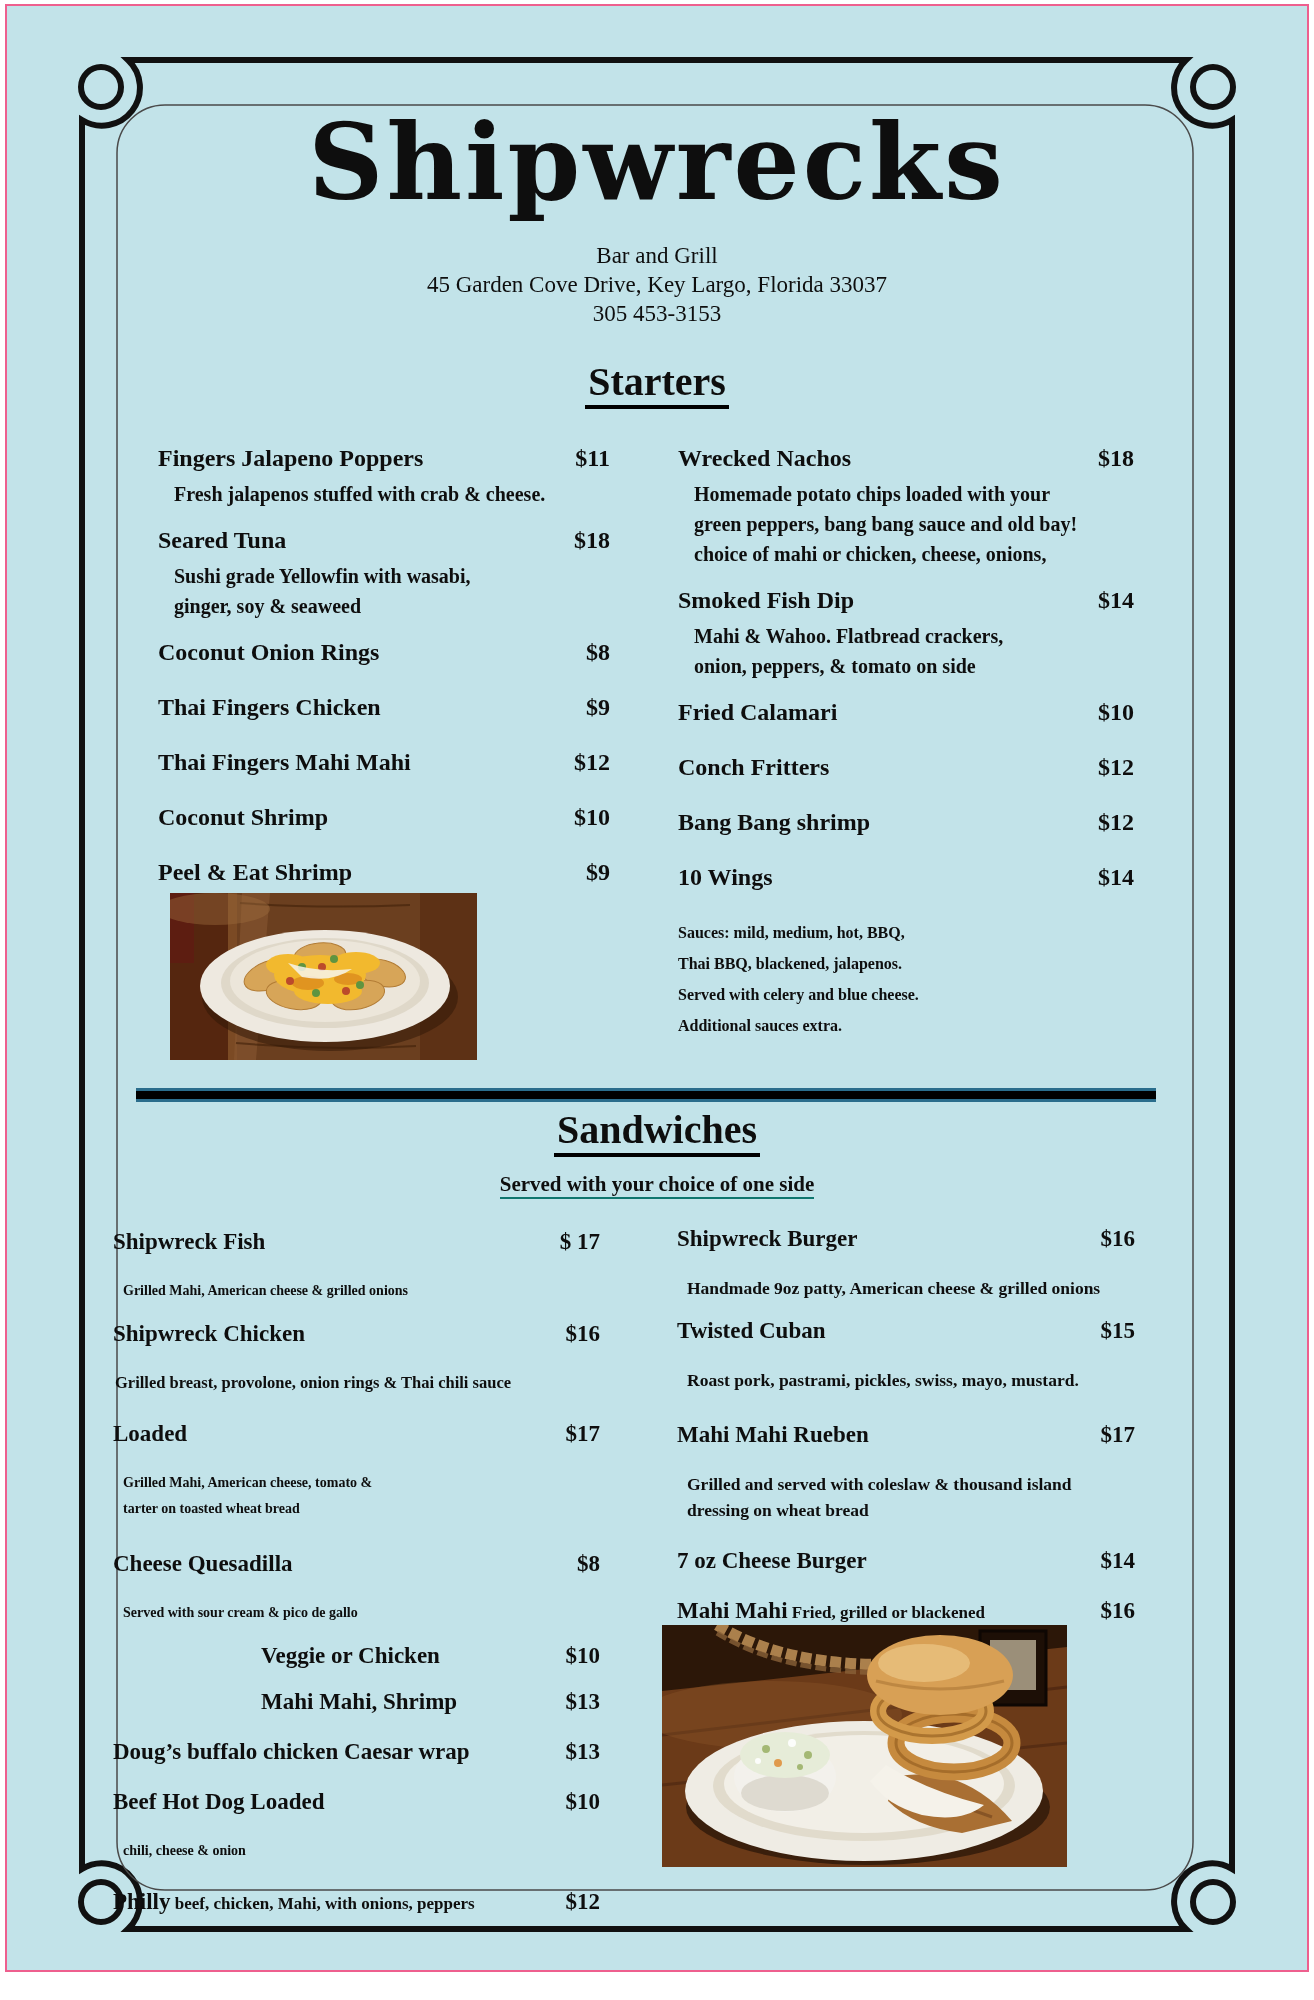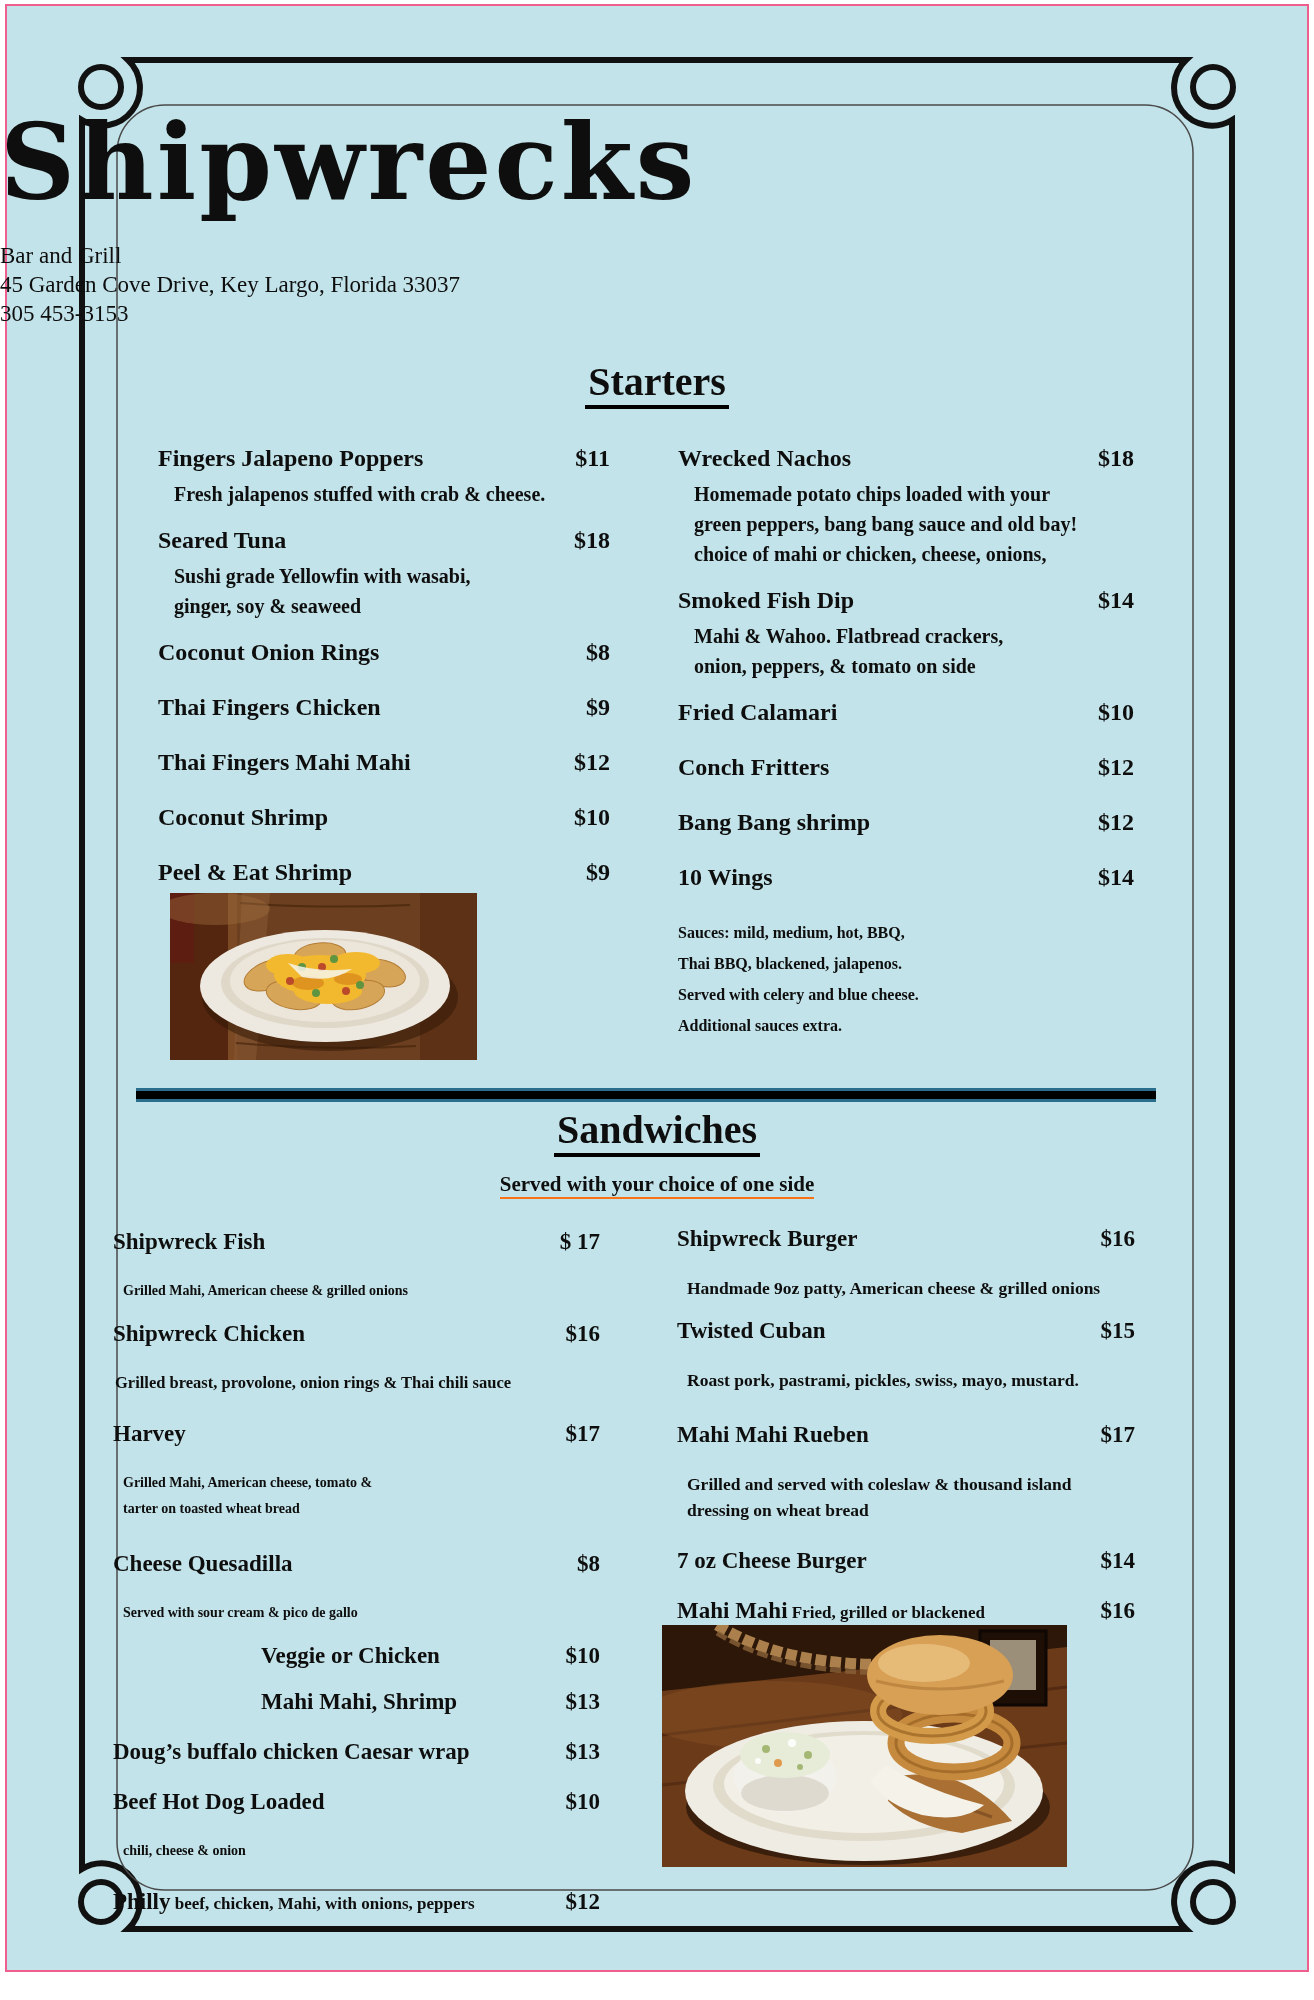--- a/index.html
+++ b/index.html
@@ -7,33 +7,33 @@
     width:1314px;height:2000px;position:relative;background:#ffffff;
     font-family:"Liberation Serif","DejaVu Serif",serif;color:#0e0e0e;
     overflow:hidden;
   }
   .page-bg{
     position:absolute;left:5px;top:4px;right:5px;bottom:28px;
     background:#c2e3e9;border:2px solid #ee5f8e;
   }
   svg.frame{position:absolute;left:0;top:0;pointer-events:none;}
 
-  .center-line{position:absolute;width:100%;text-align:left;}
+  .center-line{position:absolute;width:100%;text-align:center;}
   .main-title{top:106px;font-family:"DejaVu Serif","Liberation Serif",serif;
     font-weight:bold;font-size:104px;letter-spacing:3px;line-height:1.1;}
   .tagline{top:243px;font-size:23px;}
   .address{top:272px;font-size:23px;}
   .phone{top:301px;font-size:23px;}
 
   .section-head{position:absolute;width:100%;text-align:center;font-size:40px;font-weight:bold;}
   .section-head span{border-bottom:4px solid #000;padding:0 3px 1px 3px;}
   #starters-head{top:358px;}
   #sandwiches-head{top:1106px;}
   .sub-head{position:absolute;width:100%;text-align:center;top:1172px;font-size:21px;font-weight:bold;}
-  .sub-head span{border-bottom:2px solid #f97316;padding-bottom:1px;}
+  .sub-head span{border-bottom:2px solid #0f766e;padding-bottom:1px;}
 
   .divider{position:absolute;left:136px;top:1088px;width:1020px;height:8px;
     background:#000;border-top:3px solid #2a6d8c;border-bottom:3px solid #2a6d8c;}
 
   .col{position:absolute;}
   #starters-left{left:158px;top:443px;width:452px;}
   #starters-right{left:678px;top:443px;width:456px;}
   #sandwiches-left{left:113px;top:1228px;width:487px;}
   #sandwiches-right{left:677px;top:1225px;width:458px;}
 
@@ -230,21 +230,21 @@
     <div>Grilled Mahi, American cheese &amp; grilled onions</div>
   </div>
   <div class="item has-desc">
     <span class="name">Shipwreck Chicken</span>
     <span class="price">$16</span>
   </div>
   <div class="desc flush mb24">
     <div>Grilled breast, provolone, onion rings &amp; Thai chili sauce</div>
   </div>
   <div class="item has-desc">
-    <span class="name">Harvey</span>
+    <span class="name">Loaded</span>
     <span class="price">$17</span>
   </div>
   <div class="desc mb28">
     <div>Grilled Mahi, American cheese, tomato &amp;</div>
     <div>tarter on toasted wheat bread</div>
   </div>
   <div class="item has-desc">
     <span class="name">Cheese Quesadilla</span>
     <span class="price">$8</span>
   </div>

